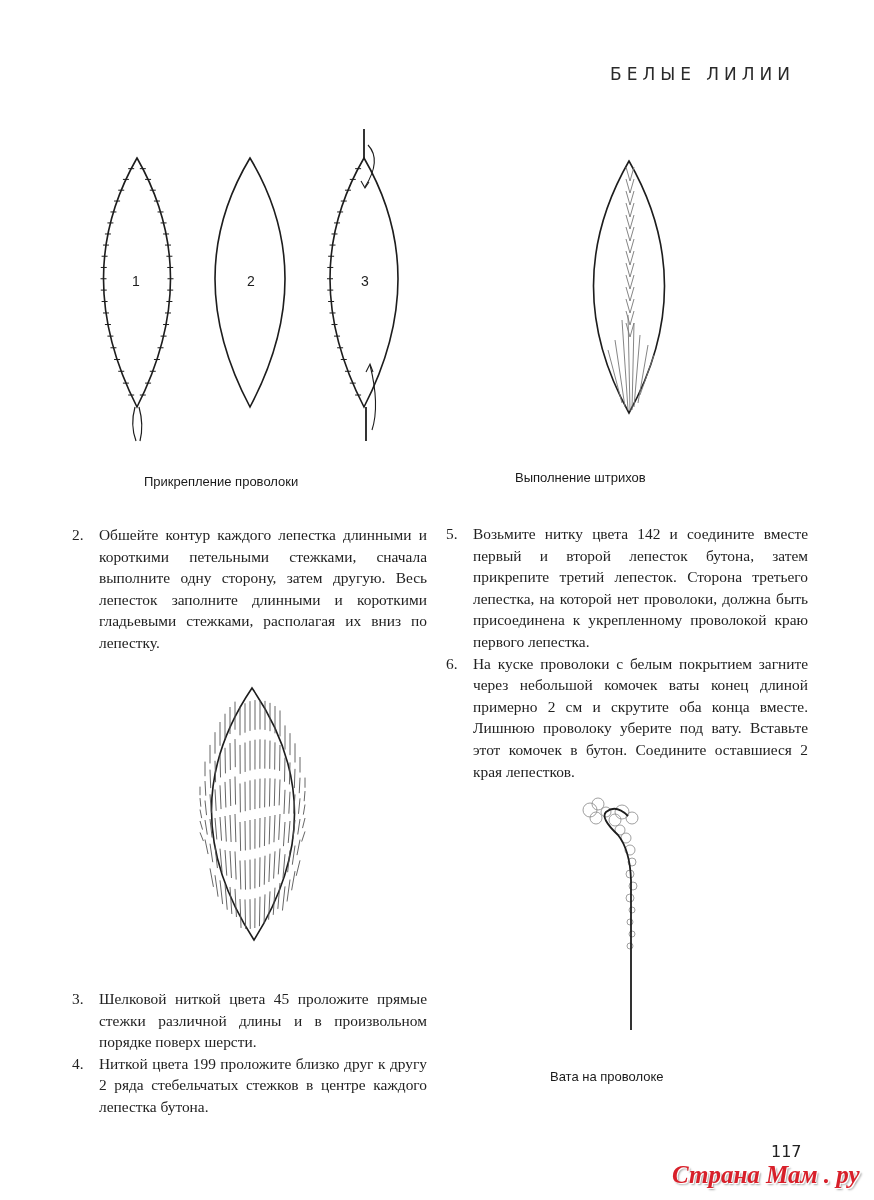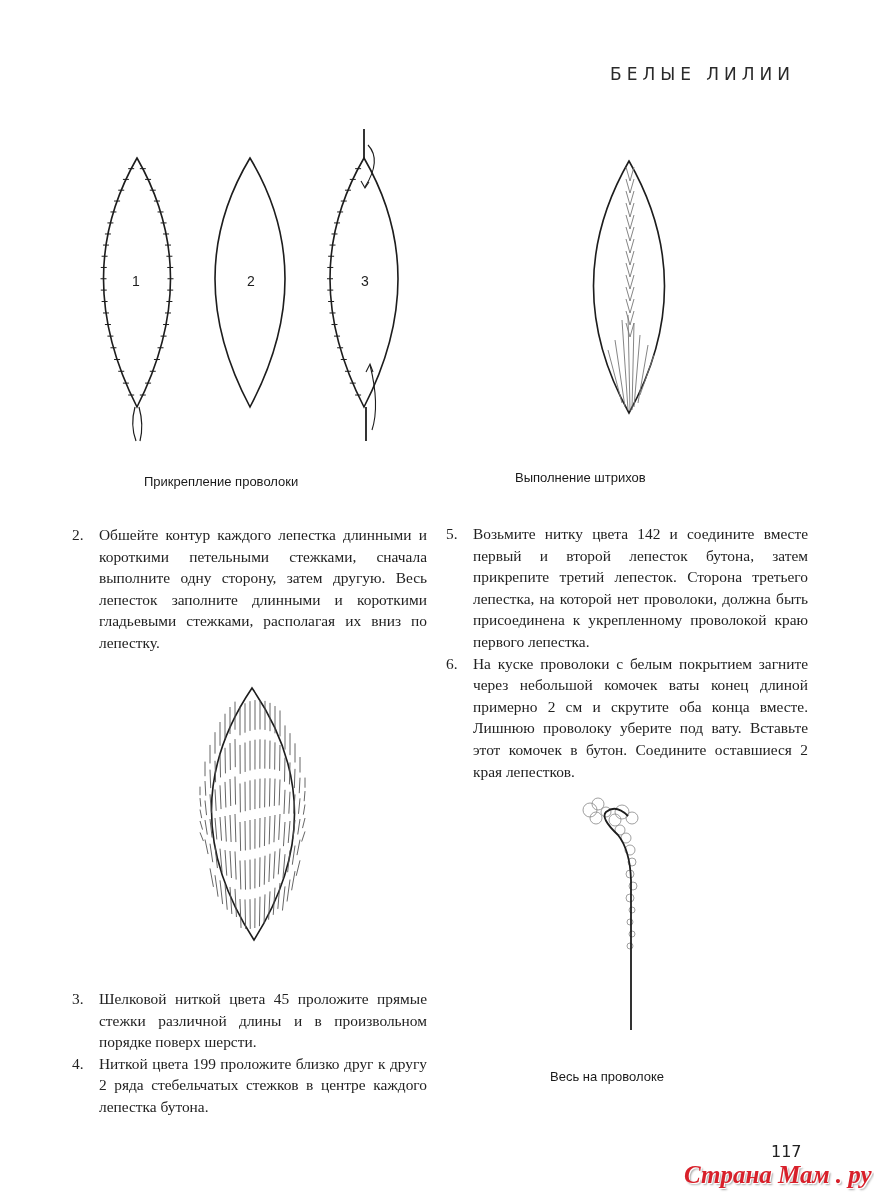--- a/index.html
+++ b/index.html
@@ -17,21 +17,20 @@
     font-family: "Liberation Serif", serif; font-size: 15.4px; line-height: 21.6px; color: #222;
     text-align: justify;
   }
   .para .num { position: absolute; left: -27px; top: 0; }
   .para .item { position: relative; }
   .page-number { left: 771px; top: 1142px; font-family: "DejaVu Sans", sans-serif; font-size: 16px; color: #222; }
   .watermark {
     left: 672px; top: 1161px; font-family: "Liberation Serif", serif; font-style: italic; font-weight: bold;
     font-size: 25px; color: #d8202a; white-space: nowrap;
     text-shadow: 1px 1px 0 #fff, 2px 2px 2px rgba(0,0,0,0.35);
-    margin-left: 12px;
   }
   svg { position: absolute; overflow: visible; }
 </style>
 </head>
 <body>
 
 <div class="abs running-head">БЕЛЫЕ ЛИЛИИ</div>
 
 <svg style="left:90px; top:125px;" width="310" height="320" viewBox="0 0 310 320">
 
@@ -301,21 +300,21 @@
       <circle cx="72" cy="120" r="3"></circle>
       <circle cx="70" cy="132" r="3"></circle>
       <circle cx="72" cy="144" r="3"></circle>
       <circle cx="70" cy="156" r="3"></circle>
     </g>
   <path d="M71 240 L71 90 Q70 60 58 45 Q40 28 46 22 Q56 14 68 26" fill="none" stroke="#1d1d1d" stroke-width="1.8"></path>
 </svg>
 
 <div class="abs caption" style="left:144px; top:474px;">Прикрепление проволоки</div>
 <div class="abs caption" style="left:515px; top:470px;">Выполнение штрихов</div>
-<div class="abs caption" style="left:550px; top:1069px;">Весь на проволоке</div>
+<div class="abs caption" style="left:550px; top:1069px;">Вата на проволоке</div>
 
 <div class="abs para" style="left:99px; top:524px; width:328px;">
   <div class="item">
     <span class="num">2.</span>
     <span>Обшейте контур каждого лепестка длинными и короткими петельными стежками, сначала выполните одну сторону, затем другую. Весь лепесток заполните длинными и короткими гладьевыми стежками, располагая их вниз по лепестку.</span>
   </div>
 </div>
 
 <div class="abs para" style="left:99px; top:988px; width:328px;">
   <div class="item">

